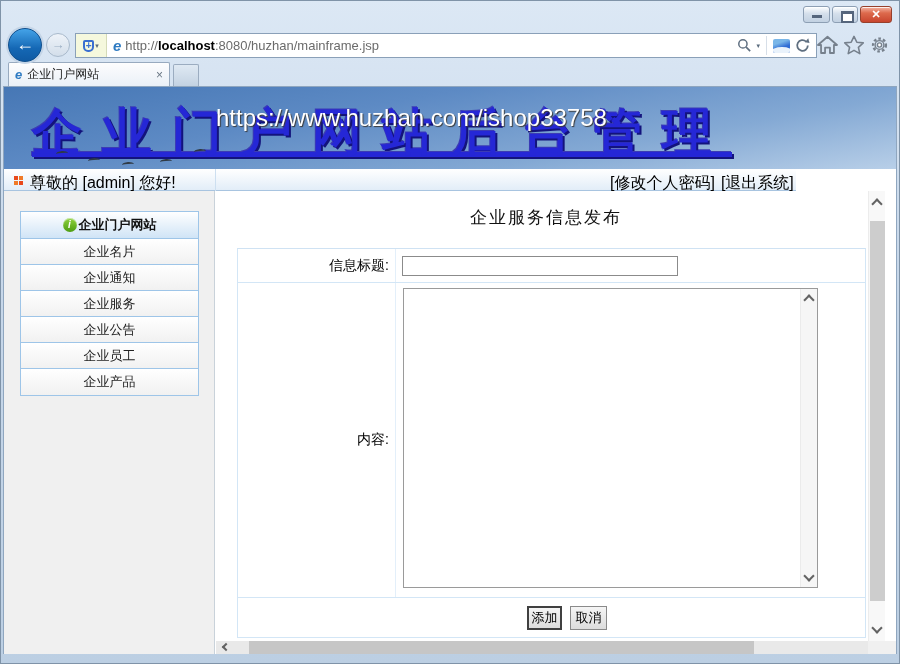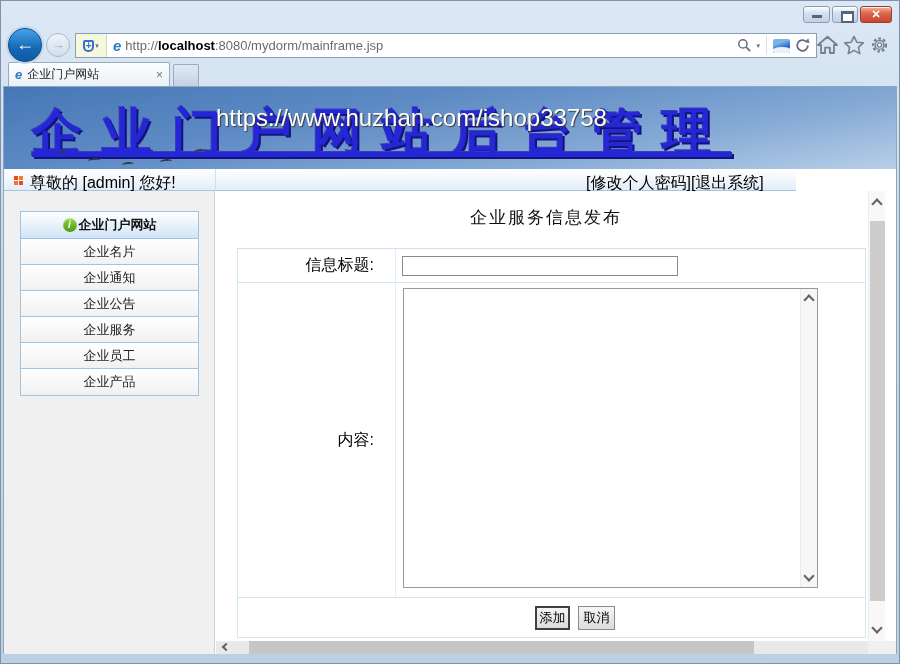--- a/index.html
+++ b/index.html
@@ -80,21 +80,21 @@
   .statusrow { position:absolute; left:0; top:82px; width:792px; height:22px;
     background:linear-gradient(#ffffff,#e2edf8); border-bottom:1px solid #a8c4e0; font-size:16px; }
   .status-icon { position:absolute; left:10px; top:7px; width:9px; height:9px;
     background:
       linear-gradient(#e8491d,#e8491d) 0 0/4px 4px no-repeat,
       linear-gradient(#f07a28,#f07a28) 5px 0/4px 4px no-repeat,
       linear-gradient(#f07a28,#f07a28) 0 5px/4px 4px no-repeat,
       linear-gradient(#e8491d,#e8491d) 5px 5px/4px 4px no-repeat; }
   .greeting { position:absolute; left:26px; top:4px; color:#000; }
   .status-divider { position:absolute; left:211px; top:0; width:1px; height:22px; background:#cddff0; }
-  .status-links { position:absolute; left:582px; top:4px; color:#000; display:flex; }
+  .status-links { position:absolute; left:606px; top:4px; color:#000; display:flex; gap:6px; }
   .status-links span { cursor:pointer; }
   
   .body { position:absolute; left:0; top:104px; width:892px; height:463px; background:#fff; }
   .left-panel { position:absolute; left:0; top:0; width:211px; height:463px; background:#f0f0f0; border-right:1px solid #c9d2da; }
   .menu { position:absolute; left:16px; top:20px; width:179px; border:1px solid #9ec5e8; background:#fff; }
   .menu-header { height:27px; background:linear-gradient(#ffffff,#d0e4f6); border-bottom:1px solid #9ec5e8;
     display:flex; align-items:center; justify-content:center; gap:2px; font-size:13px; font-weight:bold; color:#111; }
   .info-icon { width:14px; height:14px; border-radius:50%; background:linear-gradient(#8ed23e,#4d9d12);
     color:#fff; font-size:10px; font-weight:bold; font-style:italic; text-align:center; line-height:14px;
     box-shadow:inset 0 1px 1px rgba(255,255,255,.6); }
@@ -102,37 +102,37 @@
     display:flex; align-items:center; justify-content:center; font-size:13px; color:#222; cursor:pointer; }
   .menu-item:last-child { border-bottom:none; }
   .content { position:absolute; left:212px; top:0; width:652px; height:450px; background:#fff; }
   .content-title { position:absolute; top:15px; left:0; width:652px; text-align:center; font-size:17px; color:#111; letter-spacing:2px;padding-left:8px; }
   .form-table { position:absolute; left:21px; top:57px; width:629px; border:1px solid #d3e6f6; border-top-color:#cfe2f3; }
   .frow { position:relative; }
   .frow.r1 { height:34px; border-bottom:1px solid #d3e6f6; }
   .frow.r2 { height:315px; border-bottom:1px solid #d3e6f6; }
   .frow.r3 { height:39px; }
   .label-cell { position:absolute; left:0; top:0; bottom:0; width:158px; border-right:1px solid #e3effa;
-    display:flex; align-items:center; justify-content:flex-end; padding-right:21px; font-size:16px; color:#000; }
+    display:flex; align-items:center; justify-content:flex-end; padding-right:6px; font-size:14px; color:#000; }
   .title-input { position:absolute; left:164px; top:7px; width:276px; height:20px; border:1px solid #8b8b8b;
     font-size:13px; padding:0 3px; outline:none; }
   .ta-wrap { position:absolute; left:165px; top:5px; width:415px; height:300px; border:1px solid #9a9a9a; background:#fff; }
   .ta-wrap textarea { position:absolute; left:0; top:0; width:397px; height:298px; border:none; resize:none;
     outline:none; font-size:13px; font-family:"Liberation Sans", sans-serif; padding:2px; overflow:hidden; }
   .ta-scroll { position:absolute; right:0; top:0; width:17px; height:298px; background:#f6f6f6; border-left:1px solid #ebebeb; }
   .chev { display:block; width:8px; height:8px; border-left:2px solid #636363; border-top:2px solid #636363; }
   .chev.up   { transform:rotate(45deg); }
   .chev.down { transform:rotate(225deg); }
   .chev.left { transform:rotate(-45deg); }
   .chev.right{ transform:rotate(135deg); }
   .ta-scroll .up   { position:absolute; left:4px; top:7px; }
   .ta-scroll .down { position:absolute; left:4px; bottom:7px; }
   .btns { position:absolute; left:0; top:0; width:629px; height:39px; }
   .btn { position:absolute; top:8px; height:24px; font-size:13px; color:#000; text-align:center;
-    background:linear-gradient(#f5f5f5,#dcdcdc); cursor:pointer; font-family:"Liberation Sans", sans-serif;margin-left:8px; }
+    background:linear-gradient(#f5f5f5,#dcdcdc); cursor:pointer; font-family:"Liberation Sans", sans-serif; }
   .btn.add { left:289px; width:35px; border:2px solid #404040; line-height:20px; }
   .btn.cancel { left:332px; width:37px; border:1px solid #8a8a8a; line-height:22px; }
   
   .vscroll { position:absolute; left:864px; top:0; width:17px; height:450px; background:#f8f8f8; border-left:1px solid #ececec; }
   .vscroll .up   { position:absolute; left:4px; top:9px; }
   .vscroll .down { position:absolute; left:4px; bottom:9px; }
   .vthumb { position:absolute; left:1px; top:30px; width:15px; height:380px; background:#cdcdcd; }
   .hscroll { position:absolute; left:212px; top:450px; width:669px; height:13px; background:#e9e9e9; }
   .hscroll .left  { position:absolute; left:7px; top:3px; width:6px; height:6px; }
   .hscroll .right { position:absolute; right:7px; top:3px; width:6px; height:6px; }
@@ -154,21 +154,21 @@
   <div class="nav">
     <div class="back-btn">←</div>
     <div class="fwd-btn">→</div>
 
     <div class="addr">
       <div class="shield-box">
         <span class="shield">+</span>
         <span class="mini-caret">▾</span>
       </div>
       <span class="ie-e">e</span>
-      <span class="url"><span>http://</span><b>localhost</b><span>:8080/mydorm/mainframe.jsp</span></span>
+      <span class="url"><span>http://</span><b>localhost</b><span>:8080/huzhan/mainframe.jsp</span></span>
       <div class="addr-icons">
         <svg width="15" height="15" viewBox="0 0 16 16">
           <circle cx="6.3" cy="6.3" r="4.4" fill="none" stroke="#5f6f80" stroke-width="1.6"></circle>
           <line x1="9.8" y1="9.8" x2="14" y2="14" stroke="#5f6f80" stroke-width="1.8"></line>
         </svg>
         <span class="mini-caret">▾</span>
         <div class="addr-sep"></div>
         <div class="compat"></div>
         <svg width="17" height="17" viewBox="0 0 16 16">
           <path d="M13 8 A5 5 0 1 1 11.4 4.3" fill="none" stroke="#5f6f80" stroke-width="1.7"></path>
@@ -226,22 +226,22 @@
     <div class="body">
 
       <div class="left-panel">
         <div class="menu">
           <div class="menu-header">
             <span class="info-icon">i</span>
             <span>企业门户网站</span>
           </div>
           <div class="menu-item">企业名片</div>
           <div class="menu-item">企业通知</div>
+          <div class="menu-item">企业服务</div>
           <div class="menu-item">企业公告</div>
-          <div class="menu-item">企业服务</div>
           <div class="menu-item">企业员工</div>
           <div class="menu-item">企业产品</div>
         </div>
       </div>
 
       <div class="content">
         <div class="content-title">企业服务信息发布</div>
 
         <div class="form-table">
           <div class="frow r1">

